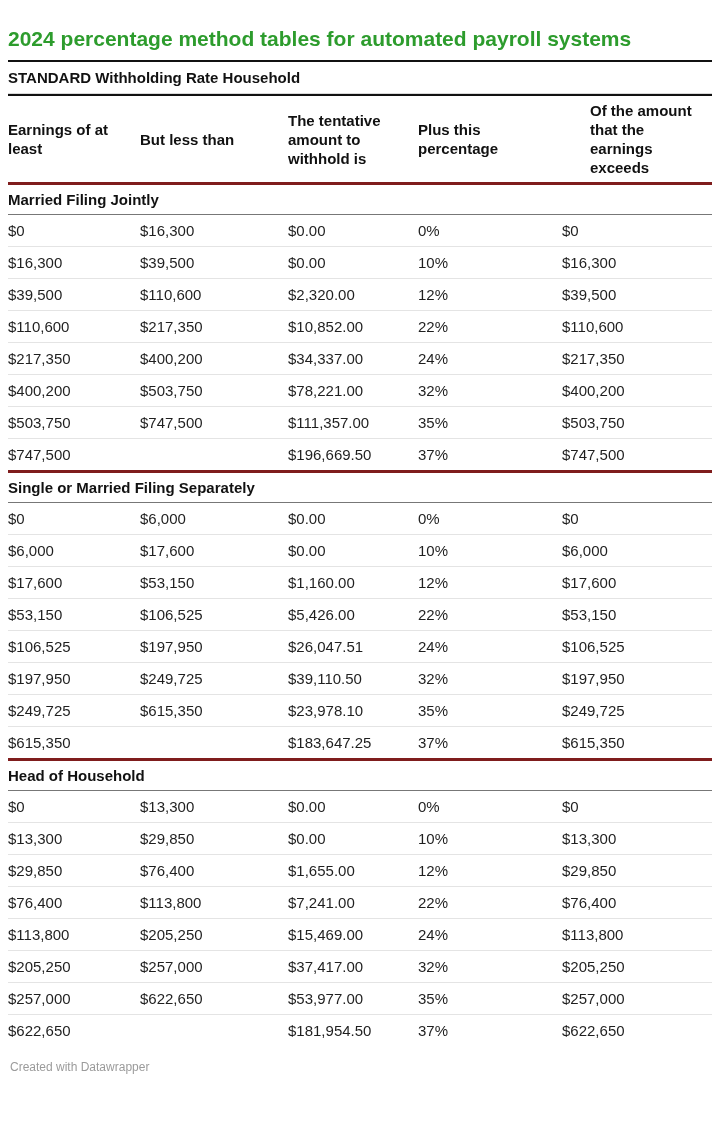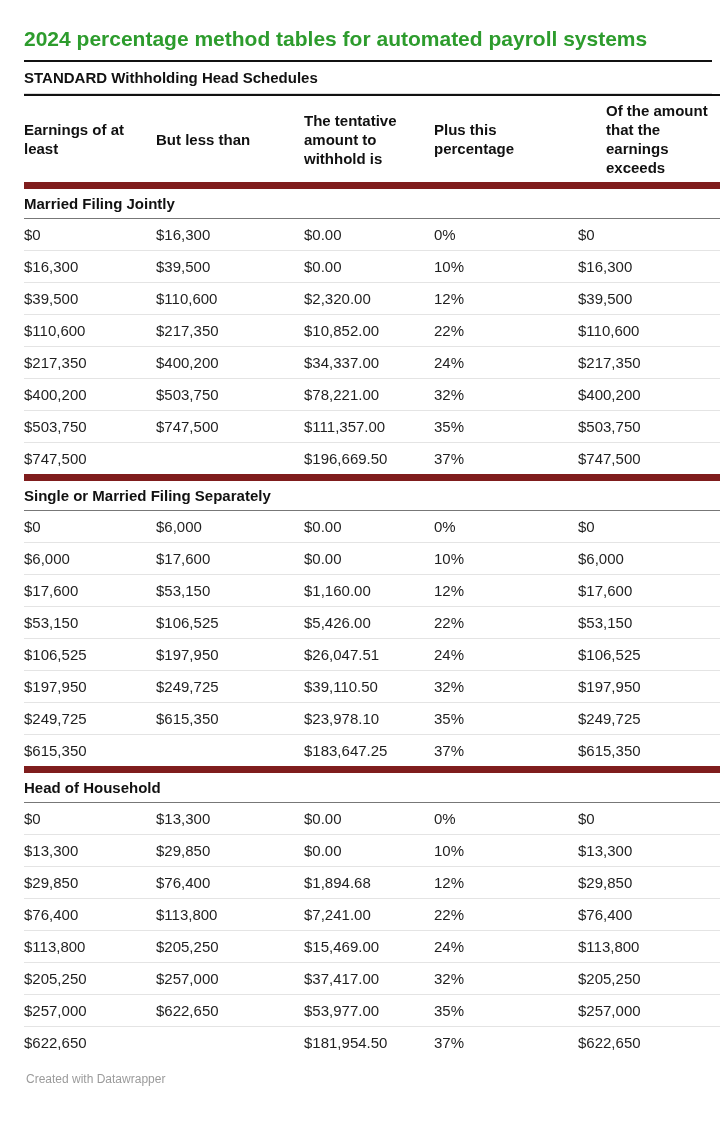--- a/index.html
+++ b/index.html
@@ -3,21 +3,21 @@
 <meta charset="utf-8">
 <style>
   * { box-sizing: border-box; }
   html, body { margin: 0; padding: 0; }
   body {
     width: 720px; height: 1144px; overflow: hidden;
     background: #ffffff;
     font-family: "Liberation Sans", sans-serif;
     color: #222222;
   }
-  .page { padding: 26px 8px 0 8px; margin-left: 16px; }
+  .page { padding: 26px 8px 0 8px; }
 
   .chart-title {
     margin: 0 0 8px 0;
     font-size: 21px; line-height: 26px; font-weight: 700;
     color: #2d9c2d;
   }
   .rule { border: 0; margin: 0; height: 0; }
   .rule-thick { border-top: 2px solid #111111; }
   .rule-light { border-top: 1px solid #d9d9d9; }
 
@@ -39,21 +39,21 @@
     border-top: 2px solid #111111;
     border-bottom: 2px solid #111111;
     font-weight: 700; color: #111111;
     text-align: left; vertical-align: middle;
     padding: 5px 2px 5px 0; line-height: 19px;
   }
   .wh-table th:nth-child(4), .wh-table td:nth-child(4) { }
   .wh-table th:nth-child(5), .wh-table td:nth-child(5) { padding-left: 28px; }
 
   .wh-table tr.section-row td {
-    border-top: 7px solid #7f1d1d;
+    border-top: 3px solid #7f1d1d;
     border-bottom: 1px solid #777777;
     font-weight: 700; color: #111111;
     padding: 5px 0; line-height: 19px;
   }
   .wh-table tr.data-row td {
     border-top: 1px solid #e4e4e4;
     padding: 6px 2px 6px 0; line-height: 19px;
     white-space: nowrap; overflow: hidden;
   }
   .wh-table tr.data-row.first td { border-top: none; }
@@ -66,21 +66,21 @@
 </style>
 </head>
 <body>
 
 <div class="page">
 
   <h1 class="chart-title">2024 percentage method tables for automated payroll systems</h1>
 
   <div class="rule rule-thick"></div>
 
-  <div class="subtitle">STANDARD Withholding Head Schedules</div>
+  <div class="subtitle">STANDARD Withholding Rate Household</div>
 
   <div class="rule rule-light"></div>
 
 
   <table class="wh-table">
     <colgroup>
       <col style="width:132px">
         <col style="width:148px">
         <col style="width:130px">
         <col style="width:144px">
@@ -227,21 +227,21 @@
         <tr class="data-row">
           <td>$13,300</td>
           <td>$29,850</td>
           <td>$0.00</td>
           <td>10%</td>
           <td>$13,300</td>
         </tr>
         <tr class="data-row">
           <td>$29,850</td>
           <td>$76,400</td>
-          <td>$1,894.68</td>
+          <td>$1,655.00</td>
           <td>12%</td>
           <td>$29,850</td>
         </tr>
         <tr class="data-row">
           <td>$76,400</td>
           <td>$113,800</td>
           <td>$7,241.00</td>
           <td>22%</td>
           <td>$76,400</td>
         </tr>

